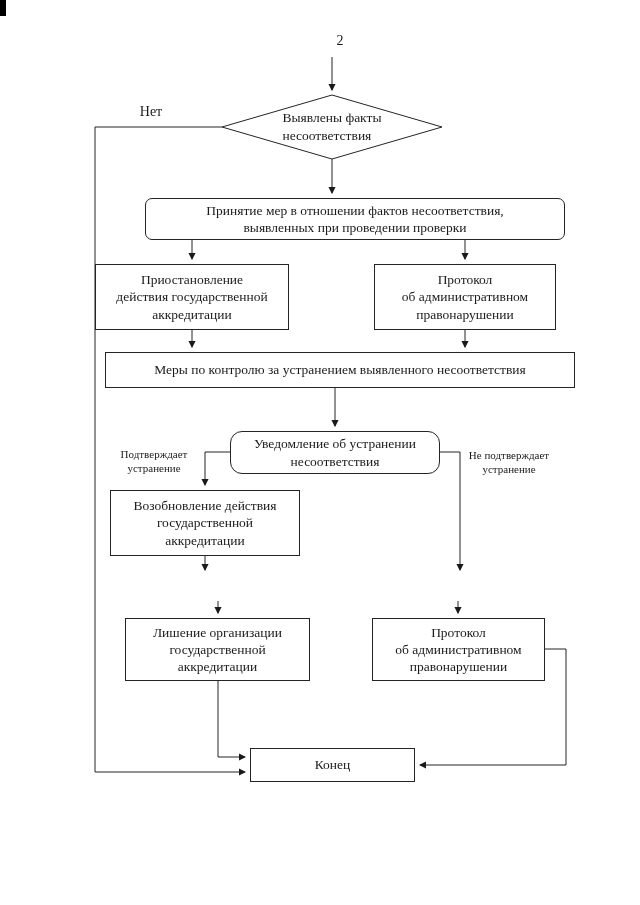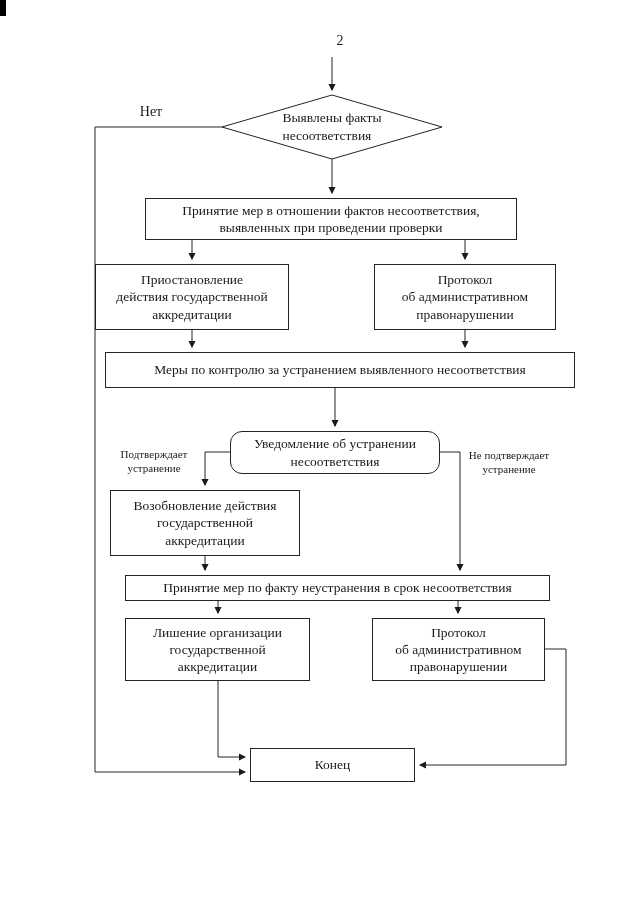--- a/index.html
+++ b/index.html
@@ -77,41 +77,40 @@
       <polyline points="545,649 566,649 566,765 420,765" marker-end="url(#arr)"></polyline>
     </g>
   </svg>
 
   <div class="diamond-text" style="left:240px;top:100px;width:184px;height:54px;">Выявлены факты
 несоответствия</div>
 
   <div class="label edge-label" style="left:125px;top:104px;width:52px;">Нет</div>
   <div class="label edge-label" style="left:320px;top:169px;width:40px;text-align:right;margin-top:44px;">Да</div>
 
-  <div class="node" style="left:145px;top:198px;width:372px;height:42px;">Принятие мер в отношении фактов несоответствия,
+  <div class="node" style="left:145px;top:198px;width:420px;height:42px;border-radius:7px;">Принятие мер в отношении фактов несоответствия,
 выявленных при проведении проверки</div>
   <div class="node" style="left:95px;top:264px;width:194px;height:66px;">Приостановление
 действия государственной
 аккредитации</div>
   <div class="node" style="left:374px;top:264px;width:182px;height:66px;">Протокол
 об административном
 правонарушении</div>
   <div class="node" style="left:105px;top:352px;width:470px;height:36px;">Меры по контролю за устранением выявленного несоответствия</div>
   <div class="node" style="left:230px;top:431px;width:210px;height:43px;border-radius:12px;">Уведомление об устранении
 несоответствия</div>
 
   <div class="label edge-label-sm" style="left:113px;top:447px;width:82px;">Подтверждает
 устранение</div>
   <div class="label edge-label-sm" style="left:466px;top:448px;width:86px;">Не подтверждает
 устранение</div>
 
   <div class="node" style="left:110px;top:490px;width:190px;height:66px;">Возобновление действия
 государственной
 аккредитации</div>
-  <div class="node" style="left:125px;top:575px;width:425px;height:26px;">Принятие мер по факту неустранения в срок несоответствия</div>
   <div class="node" style="left:125px;top:618px;width:185px;height:63px;">Лишение организации
 государственной
 аккредитации</div>
   <div class="node" style="left:372px;top:618px;width:173px;height:63px;">Протокол
 об административном
 правонарушении</div>
   <div class="node" style="left:250px;top:748px;width:165px;height:34px;">Конец</div>
 
 </div>
 

